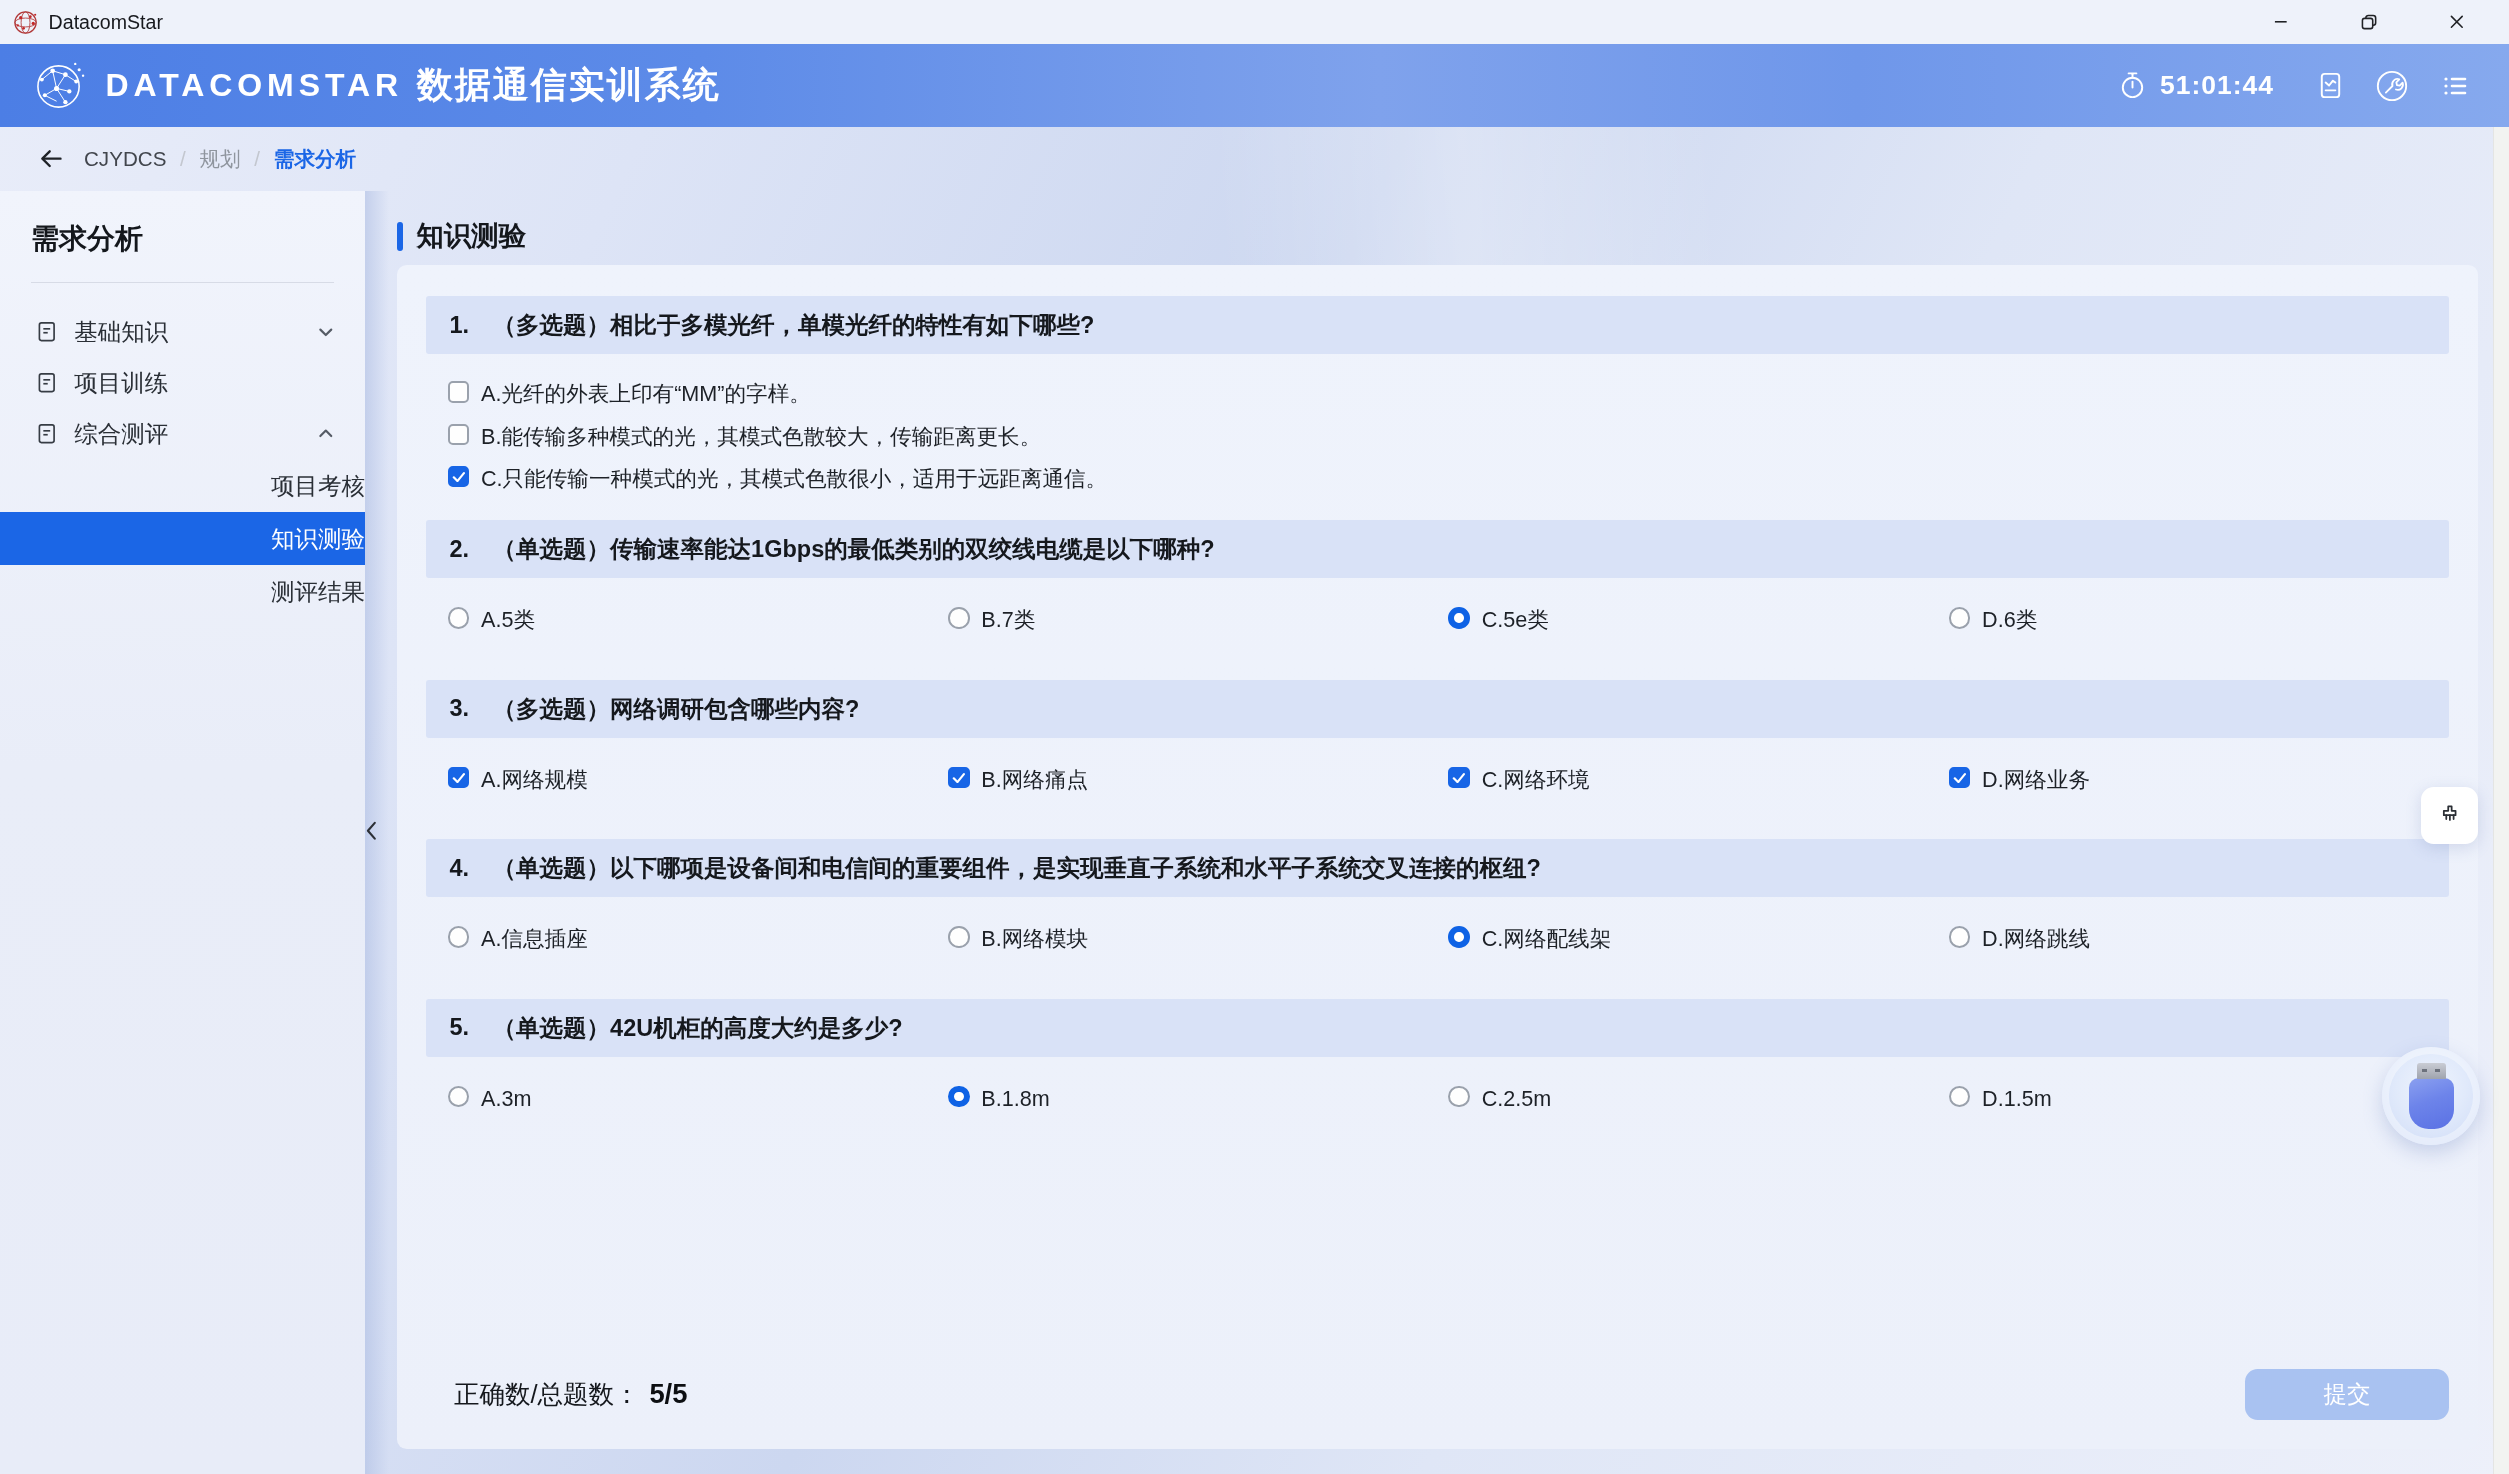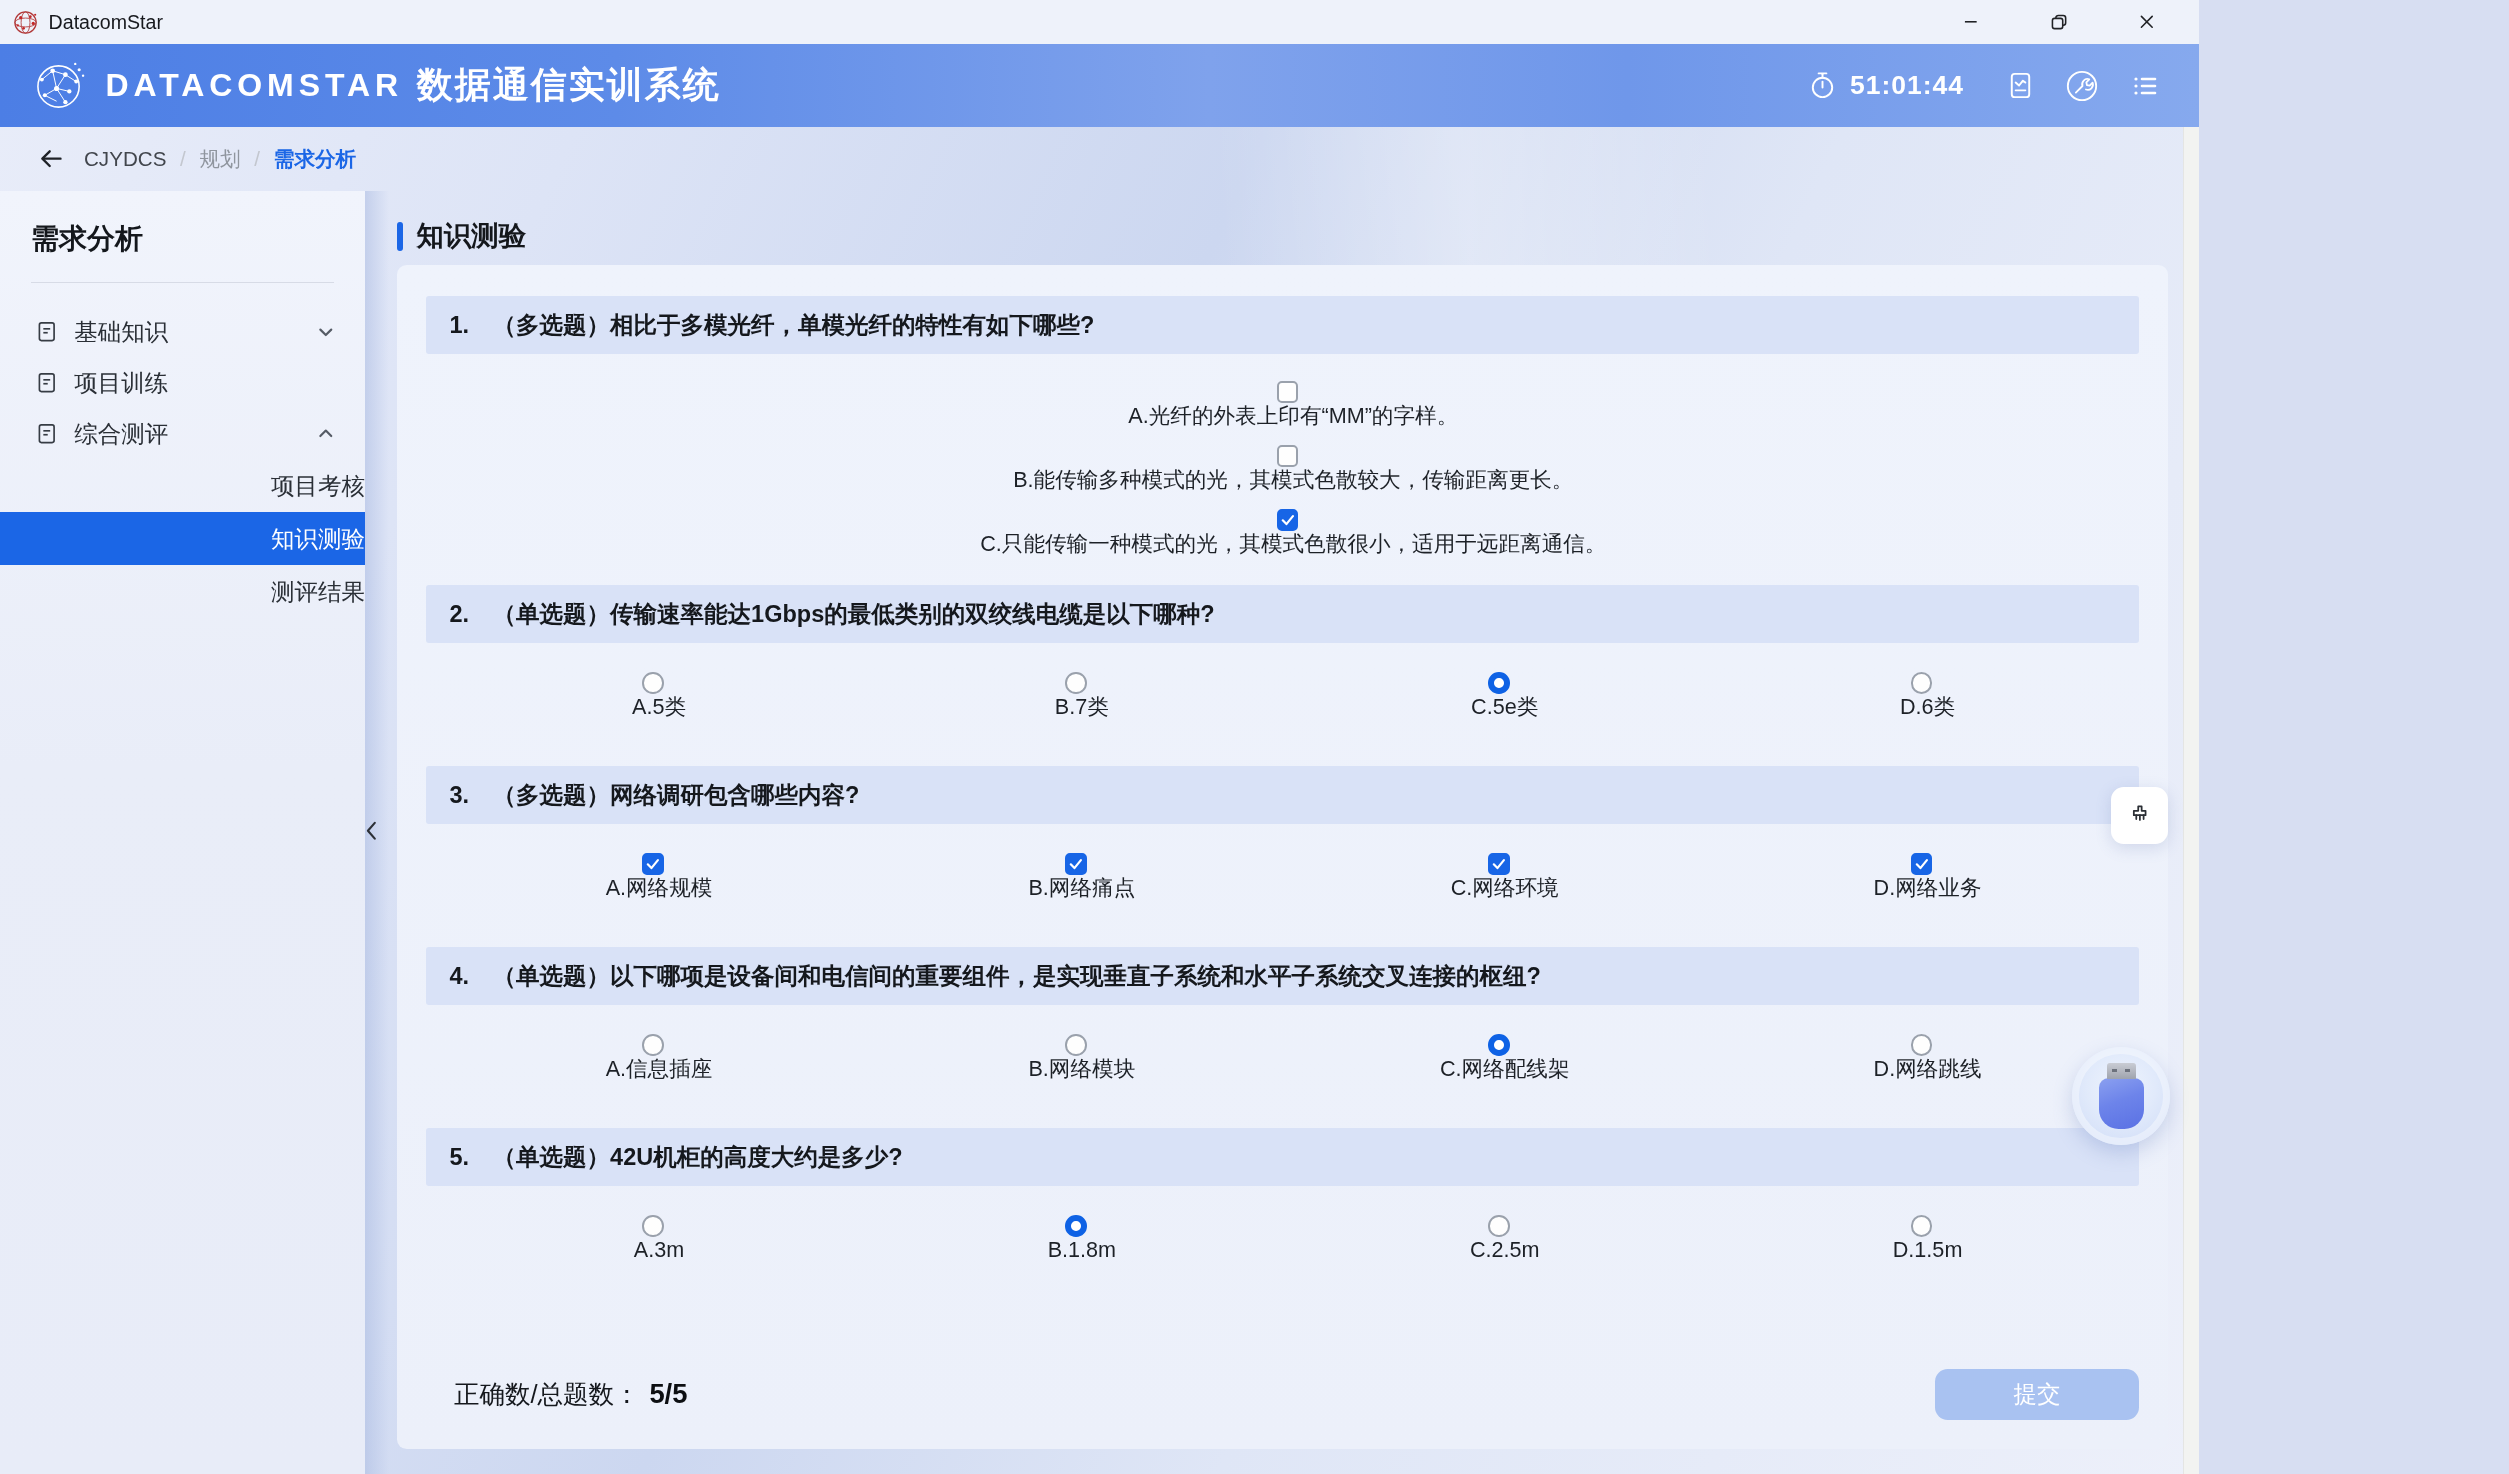--- a/index.html
+++ b/index.html
@@ -1,16 +1,16 @@
 <!DOCTYPE html>
 <html><head>
 <meta charset="utf-8">
 <style>
   html,body{margin:0;padding:0;background:#d7def2;}
-  .app{position:relative;width:2199px;height:1474px;overflow:hidden;
+  .app{position:relative;width:2509px;height:1474px;overflow:hidden;
        font-family:"Liberation Sans","DejaVu Sans",sans-serif;
        background:linear-gradient(115deg,#e9edf9 0%,#dde4f6 22%,#ccd7f0 46%,#dfe6f6 66%,#edf0fa 100%);}
   .app::before{content:"";position:absolute;left:765px;top:39px;width:1470px;height:1274px;
        background:linear-gradient(100deg,rgba(255,255,255,0) 35%,rgba(255,255,255,.30) 50%,rgba(255,255,255,0) 65%);
        transform:rotate(-14deg);pointer-events:none;}
 
   
   .titlebar{position:absolute;top:0;left:0;right:0;height:44px;background:#eef2fa;
             display:flex;align-items:center;padding-left:11.8px;box-sizing:border-box;z-index:30;}
   .tb-logo{width:29px;height:29px;display:inline-flex;margin-right:7.8px;}
@@ -67,21 +67,21 @@
   .section-title-text{font-size:27.4px;font-weight:bold;color:#14171c;}
 
   .panel{position:absolute;left:32px;right:31px;top:74px;bottom:25.5px;border-radius:9.8px;
          background:linear-gradient(180deg,#eff3fc 0%,#ecf0fa 100%);
          padding:31px 29px 29px 29px;box-sizing:border-box;display:flex;flex-direction:column;}
   .q-band{height:58px;flex-shrink:0;background:#d9e2f7;border-radius:2.9px;display:flex;align-items:center;
           padding:0 23.5px;font-size:23.5px;font-weight:bold;color:#15181d;}
   .q-num{margin-right:23.5px;}
   .opts-vertical{display:flex;flex-direction:column;gap:16.7px;padding:27.4px 0 29px 21.6px;}
   .opts-grid{display:grid;grid-template-columns:repeat(4,1fr);padding:29px 0 47px 21.6px;}
-  .opt{display:flex;align-items:center;font-size:21.6px;color:#1d2127;cursor:pointer;line-height:25.5px;flex-direction:column;}
+  .opt{display:flex;font-size:21.6px;color:#1d2127;cursor:pointer;line-height:25.5px;}
   .cb{width:21.6px;height:21.6px;box-sizing:border-box;border:2px solid #9aa1ac;border-radius:4.9px;background:#fefefe;
       margin-right:11.8px;display:inline-flex;align-items:center;justify-content:center;flex-shrink:0;}
   .cb svg{display:none;width:13.7px;height:11.8px;}
   .cb.checked{background:#1765e6;border-color:#1765e6;}
   .cb.checked svg{display:block;}
   .rd{width:21.6px;height:21.6px;box-sizing:border-box;border:2px solid #9aa1ac;border-radius:50%;background:#fefefe;
       margin-right:11.8px;flex-shrink:0;}
   .rd.checked{border:6.4px solid #0e62e5;background:#ffffff;}
 
   .panel-footer{margin-top:auto;display:flex;align-items:center;padding-top:19.6px;}

